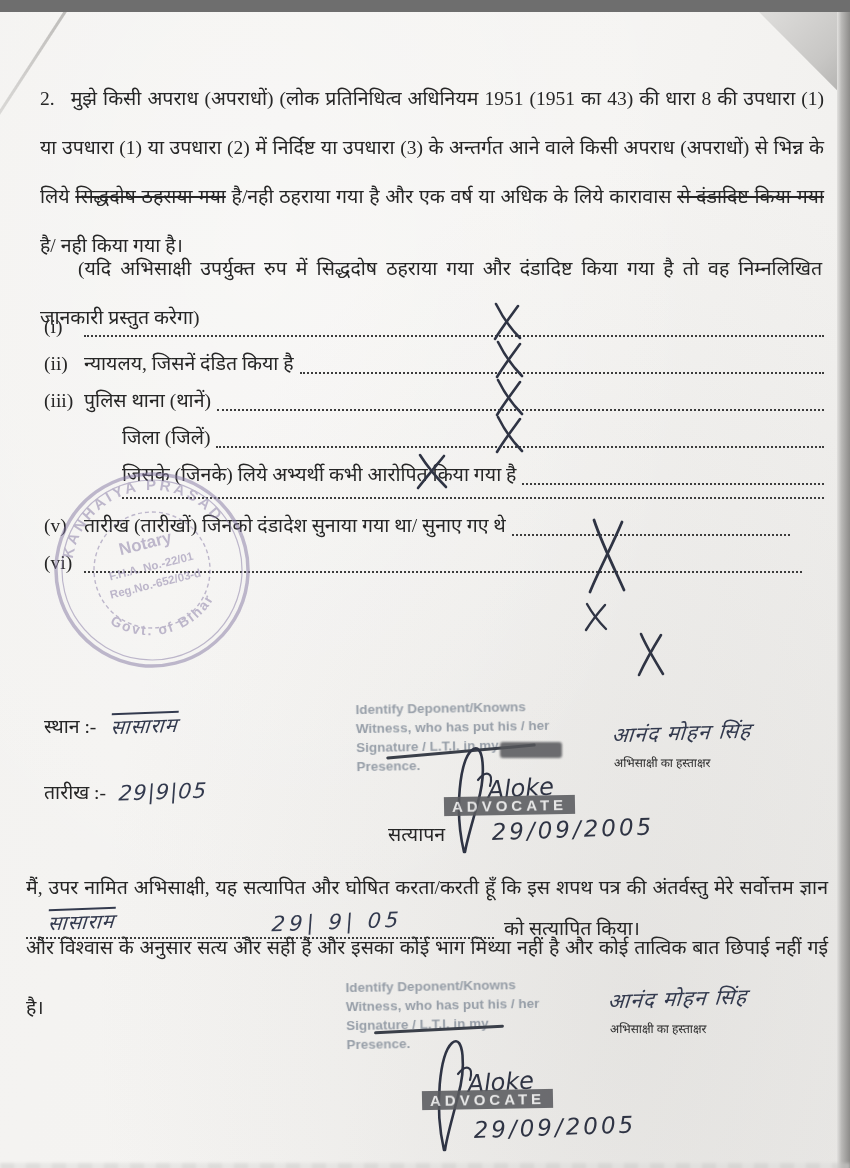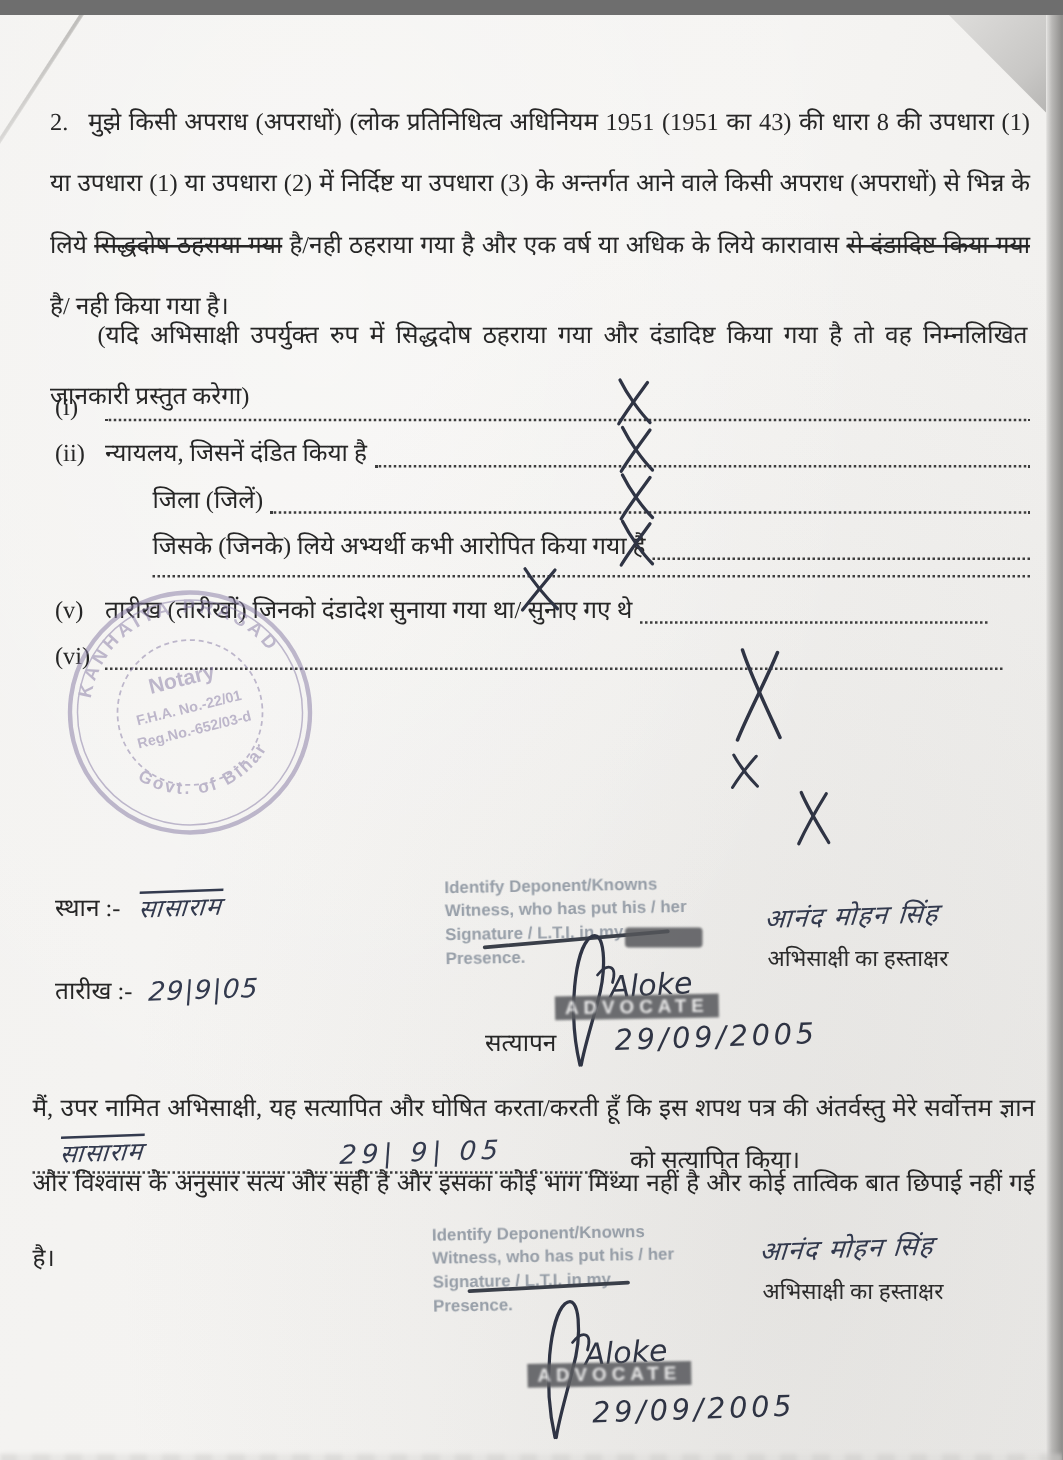--- a/index.html
+++ b/index.html
@@ -39,21 +39,21 @@
   .irow .num{width:40px;flex:none;padding-left:4px;}
   .irow.cont{padding-left:82px;}
   .lbl{white-space:nowrap;padding-right:6px;}
   .leader{flex:1;border-bottom:2.6px dotted #3c3c3c;margin-bottom:5px;min-width:30px;}
   .leader.fix{flex:none;}
   
   .hand{font-family:"DejaVu Sans",sans-serif;color:#333a4e;font-style:italic;
     transform:skewX(-6deg) rotate(-2deg);display:inline-block;letter-spacing:1px;}
   .xwrap{position:absolute;}
   
-  .caption{font-size:18px;color:#2b2b2b;text-align:center;}
+  .caption{font-size:12px;color:#2b2b2b;text-align:center;}
   
   .wstamp{position:absolute;width:245px;font-family:"Liberation Sans","DejaVu Sans",sans-serif;
     font-weight:bold;font-size:13.5px;line-height:19px;color:#76818f;opacity:.72;
     transform:rotate(-1deg);filter:blur(.35px);}
   .penline{position:absolute;height:3px;background:#3a3f49;border-radius:2px;}
   .smudge{position:absolute;background:#55565a;opacity:.85;border-radius:3px;filter:blur(1px);}
   .adv{position:absolute;font-family:"Liberation Sans",sans-serif;font-weight:bold;
     letter-spacing:4px;font-size:15px;color:#e8e8e8;background:#5a5b5f;opacity:.88;
     padding:1px 8px;filter:blur(.7px);transform:rotate(-1deg);}
   .label-serif{font-size:19.5px;}
@@ -81,20 +81,25 @@
       <span class="num">(i)</span>
       <span class="leader"></span>
     </div>
 
     <div class="irow">
       <span class="num">(ii)</span>
       <span class="lbl">न्यायलय, जिसनें दंडित किया है</span>
       <span class="leader"></span>
     </div>
 
+    <div class="irow">
+      <span class="num">(iii)</span>
+      <span class="lbl">पुलिस थाना (थानें)</span>
+      <span class="leader"></span>
+    </div>
 
     <div class="irow cont">
       <span class="lbl">जिला (जिलें)</span>
       <span class="leader"></span>
     </div>
 
 
 
     <div class="irow cont">
       <span class="lbl">जिसके (जिनके) लिये अभ्यर्थी कभी आरोपित किया गया है</span>

